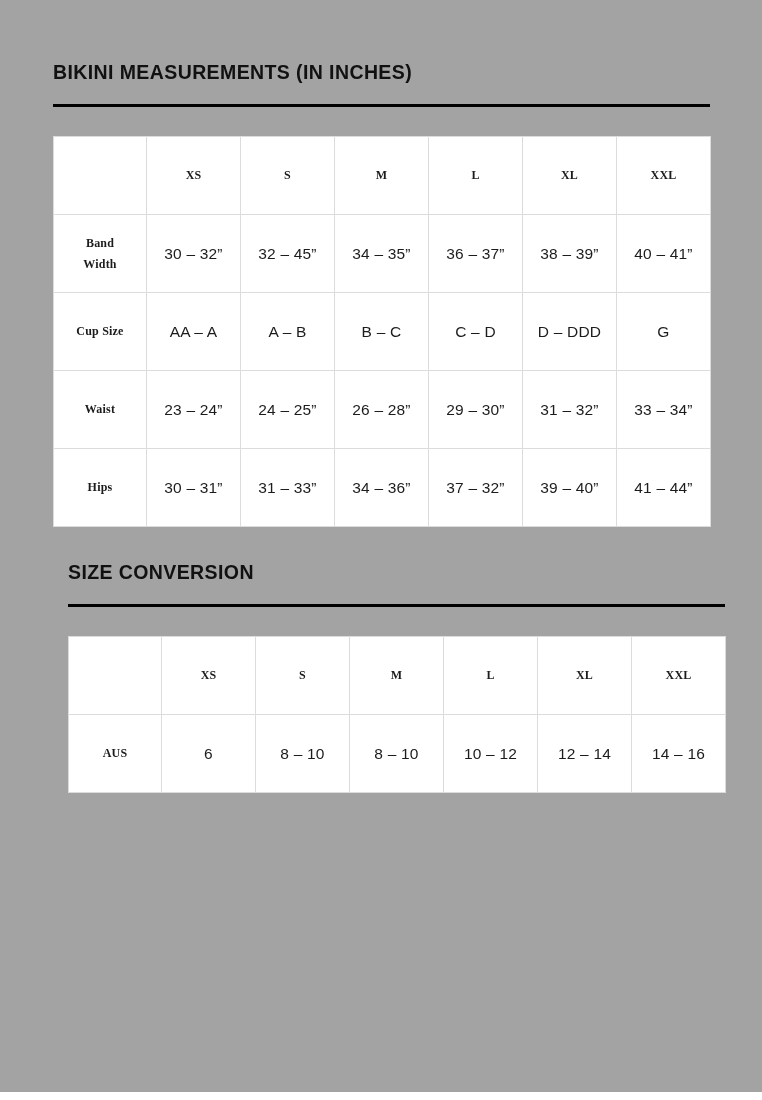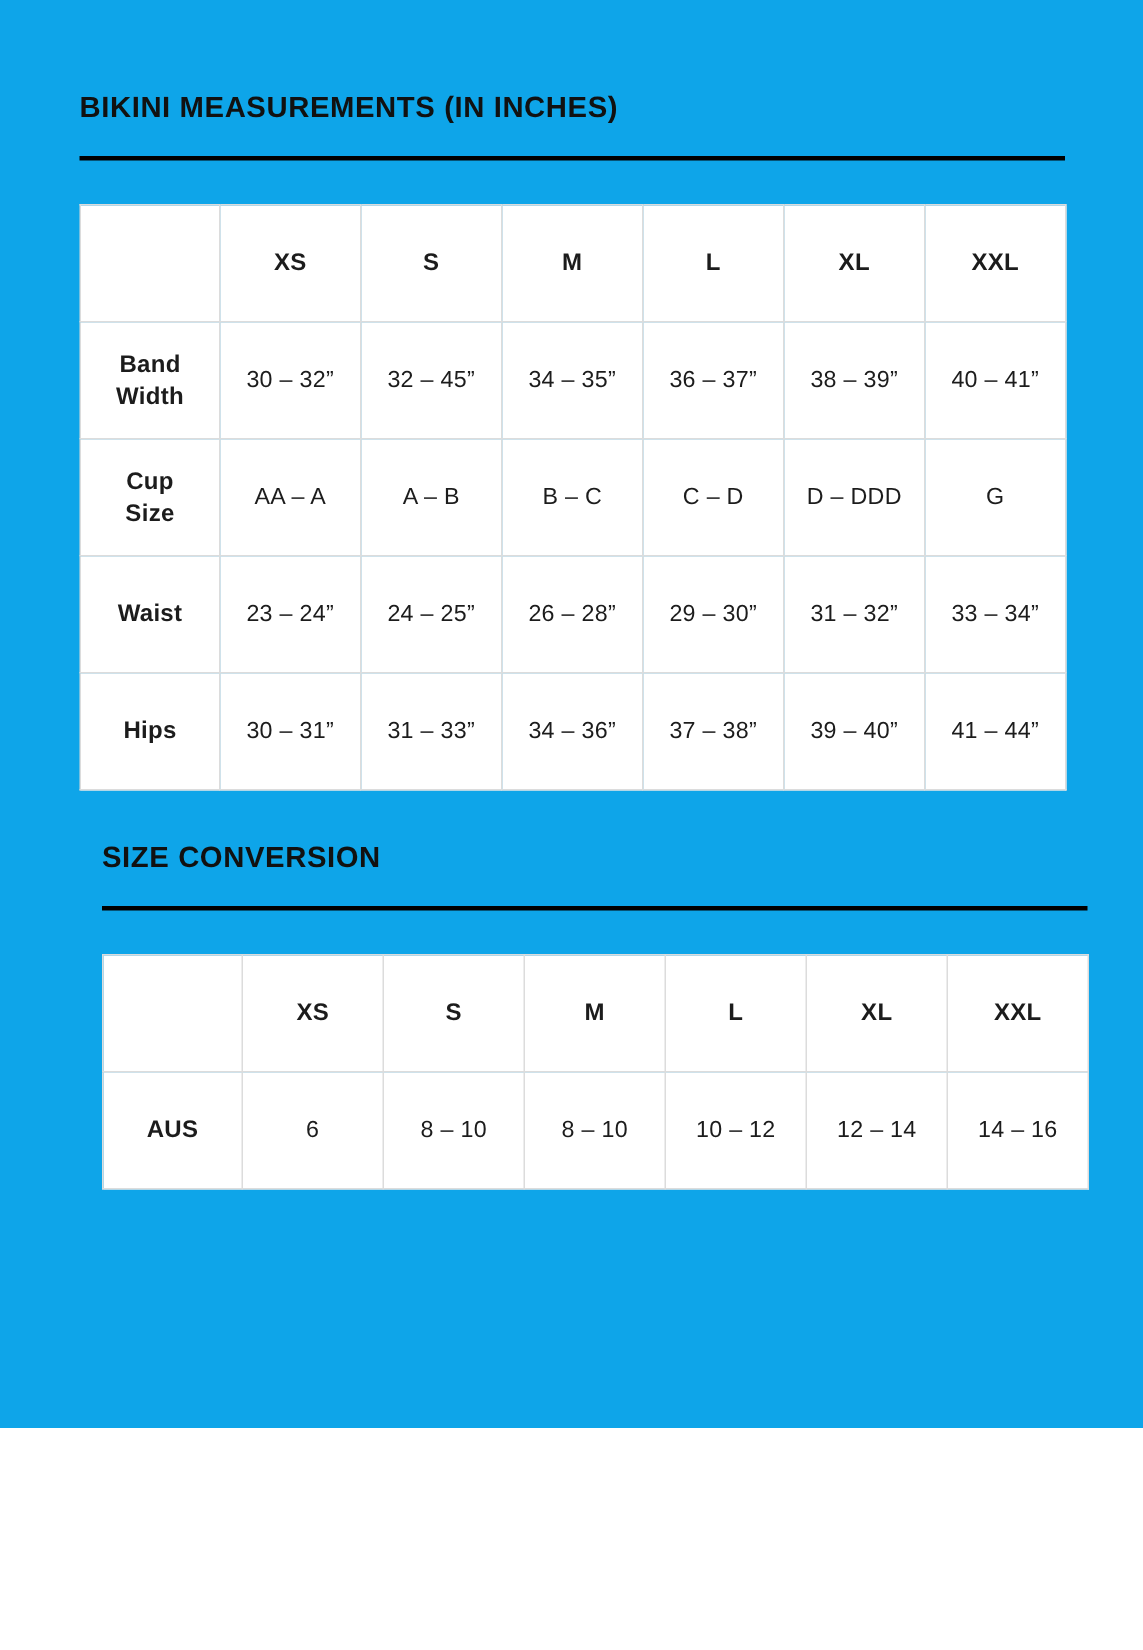--- a/index.html
+++ b/index.html
@@ -4,22 +4,22 @@
 <style>
   * { margin: 0; padding: 0; box-sizing: border-box; }
   html, body {
     width: 762px;
     background: #ffffff;
     font-family: "Liberation Sans", sans-serif;
     color: #1c1c1c;
   }
   .page {
     width: 762px;
-    height: 952px;
-    background: #0ea5e9;
+    height: 1092px;
+    background: #a3a3a3;
     padding: 60px 52px 0 53px;
   }
   .section-title {
     font-size: 19.5px;
     font-weight: 700;
     letter-spacing: 0.4px;
     line-height: 24px;
     color: #111111;
   }
   .rule {
@@ -41,21 +41,22 @@
     height: 78px;
     text-align: center;
     vertical-align: middle;
     font-size: 15.5px;
     font-weight: 400;
     color: #1c1c1c;
     letter-spacing: 0.2px;
   }
   table.size-table th {
     font-weight: 700;
-    font-size: 16px;
+    font-size: 12px;
+    font-family: Liberation Serif, serif;
   }
   table.size-table col.label-col { width: 93px; }
   table.size-table th.row-label {
     padding: 0 20px;
     line-height: 21px;
   }
   .section + .section { margin-top: 33px; padding-left: 15px; }
 </style>
 </head>
 <body>
@@ -112,21 +113,21 @@
           <td>26 – 28”</td>
           <td>29 – 30”</td>
           <td>31 – 32”</td>
           <td>33 – 34”</td>
         </tr>
         <tr>
           <th class="row-label">Hips</th>
           <td>30 – 31”</td>
           <td>31 – 33”</td>
           <td>34 – 36”</td>
-          <td>37 – 38”</td>
+          <td>37 – 32”</td>
           <td>39 – 40”</td>
           <td>41 – 44”</td>
         </tr>
       </tbody>
     </table>
   </div>
 
   <div class="section">
     <h2 class="section-title">SIZE CONVERSION</h2>
     <div class="rule"></div>

